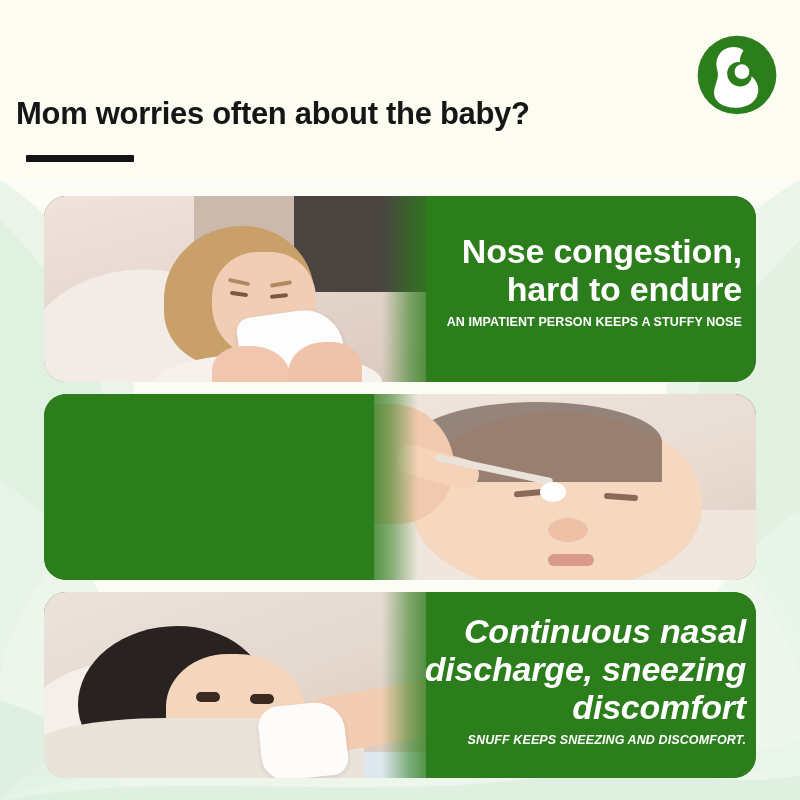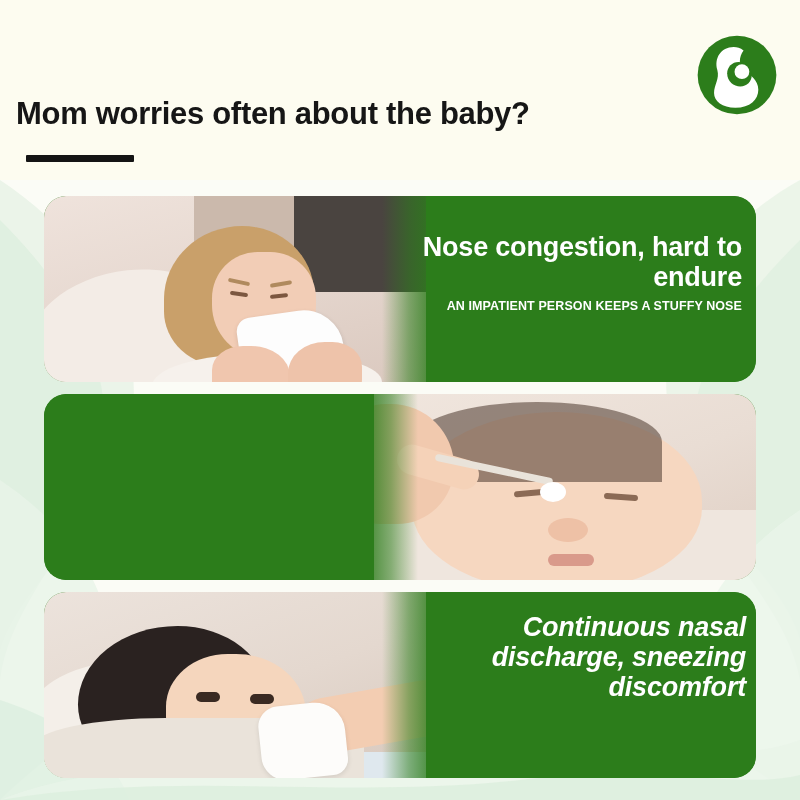--- a/index.html
+++ b/index.html
@@ -111,21 +111,21 @@
     width: 60px; height: 100%;
     background: linear-gradient(to left, rgba(44,125,27,0) 0%, rgba(44,125,27,0.55) 45%, #2c7d1b 100%);
   }
 
   .card-text {
     position: absolute;
     z-index: 5;
     color: #ffffff;
   }
   .headline {
-    font-size: 27px;
+    font-size: 34px;
     font-weight: bold;
     line-height: 1.12;
     color: #ffffff;
     letter-spacing: -0.2px;
   }
   .subline {
     font-size: 12.5px;
     font-weight: bold;
     color: #ffffff;
     letter-spacing: 0.1px;
@@ -368,16 +368,17 @@
       <div class="p3-eye p3-eye-a"></div>
       <div class="p3-eye p3-eye-b"></div>
       <div class="p3-body"></div>
       <div class="p3-blanket"></div>
       <div class="p3-arm"></div>
       <div class="p3-tissue"></div>
     </div>
     <div class="green-panel panel-right"></div>
     <div class="card-text c3-text">
       <div class="headline">Continuous nasal discharge, sneezing discomfort</div>
+      <div class="subline">SNUFF KEEPS SNEEZING AND DISCOMFORT.</div>
     </div>
   </div>
 
 </div>
 
 </body></html>

